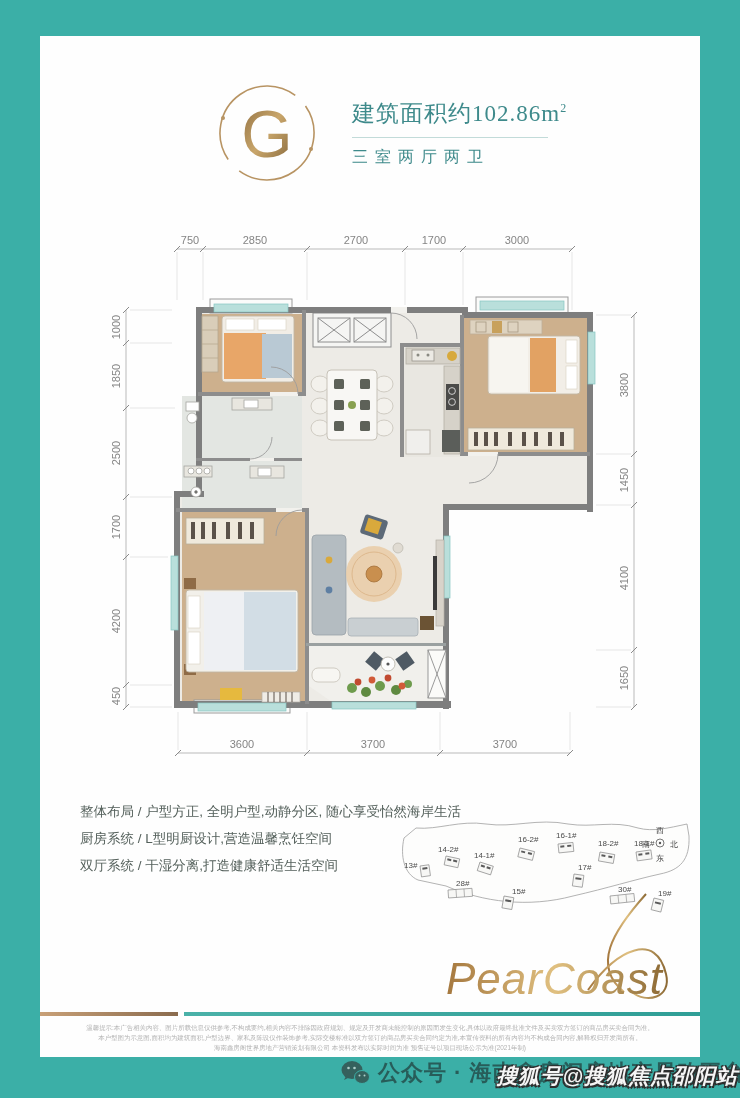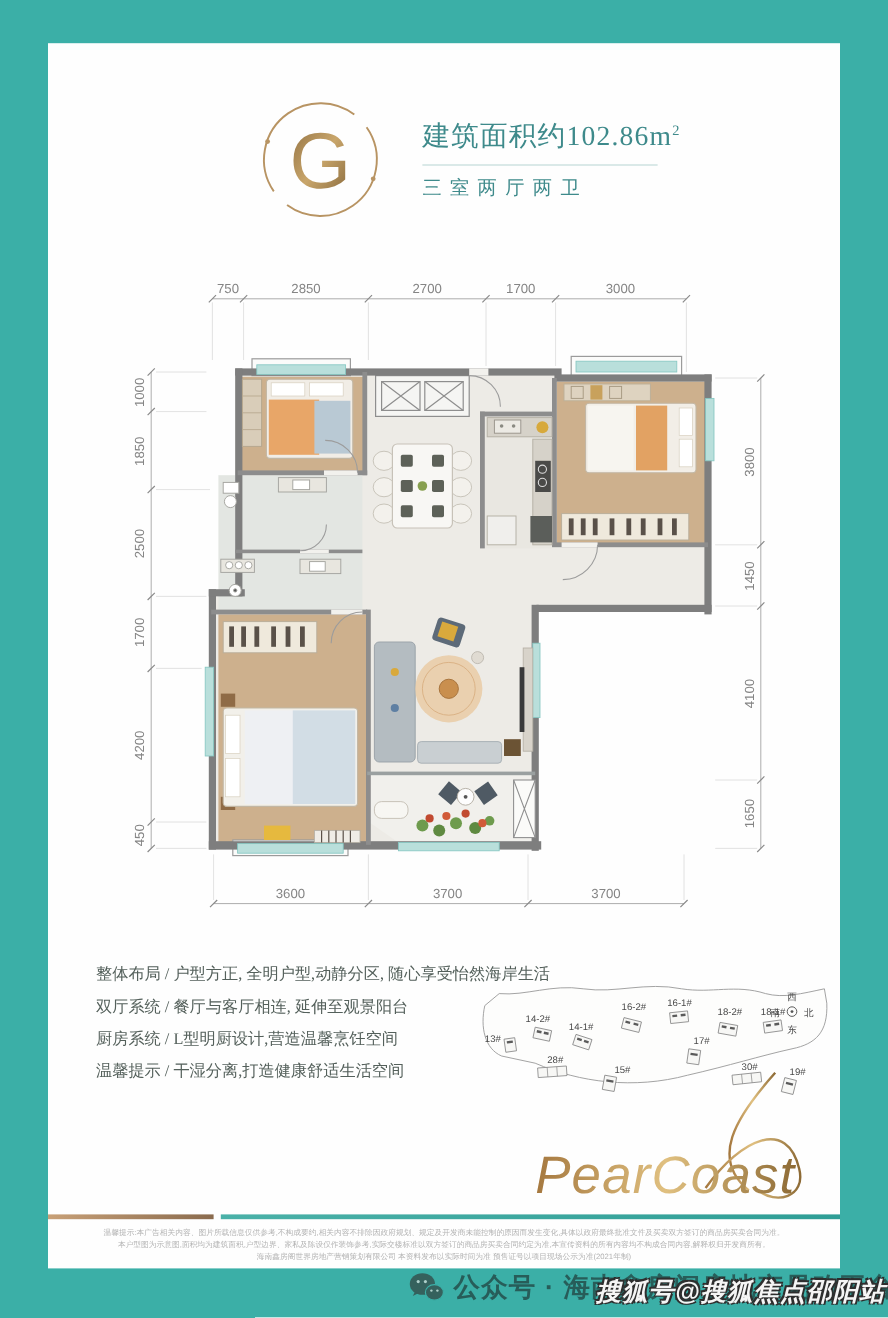--- a/index.html
+++ b/index.html
@@ -12,21 +12,21 @@
   .area-line{font-family:"Liberation Serif",serif;font-size:23px;color:#3E8A8B;letter-spacing:1px;white-space:nowrap;}
   .area-line sup{font-size:12px;}
   .title-divider{margin-top:8px;width:196px;height:1px;background:#c2dbd9;}
   .layout-line{margin-top:9px;font-family:"Liberation Serif",serif;font-size:16px;color:#3E8A8B;letter-spacing:7px;white-space:nowrap;}
   
   .floorplan{position:absolute;left:20px;top:189px;width:620px;height:575px;}
   svg text{font-family:"Liberation Sans",sans-serif;}
   .dimtxt{font-size:11px;fill:#858585;}
   
   .features{position:absolute;left:40px;top:762px;width:400px;}
-  .feature{font-family:Liberation Serif, serif;font-size:13.5px;color:#54605b;line-height:27px;white-space:nowrap;}
+  .feature{font-family:Liberation Sans, sans-serif;font-size:13.5px;color:#54605b;line-height:27px;white-space:nowrap;}
   
   .sitemap{position:absolute;left:358px;top:780px;width:300px;height:118px;}
   .bldg{fill:#f7f7f5;stroke:#8a8a8a;stroke-width:0.7;}
   .bwin{fill:#5a5a5a;}
   .blabel{font-size:8px;fill:#4a4a4a;}
   
   .brand{position:absolute;left:400px;top:854px;width:260px;height:125px;}
   
   .divider{position:absolute;left:0px;top:976px;width:660px;height:4px;}
   .div-left{position:absolute;left:0;top:0;width:138px;height:4px;background:linear-gradient(to right,#c8a077,#8a6b4e);}
@@ -329,23 +329,22 @@
         <text class="dimtxt" x="628" y="678" text-anchor="middle" transform="rotate(-90 628 678)">1650</text>
 
         <text class="dimtxt" x="242" y="748" text-anchor="middle">3600</text>
         <text class="dimtxt" x="373" y="748" text-anchor="middle">3700</text>
         <text class="dimtxt" x="505" y="748" text-anchor="middle">3700</text>
       </g>
     </svg>
 
     <div class="features">
       <div class="feature">整体布局 / 户型方正, 全明户型,动静分区, 随心享受怡然海岸生活</div>
-      <div class="feature">双厅系统 / 餐厅与客厅相连, 延伸至观景阳台</div>
       <div class="feature">厨房系统 / L型明厨设计,营造温馨烹饪空间</div>
-      <div class="feature">温馨提示 / 干湿分离,打造健康舒适生活空间</div>
+      <div class="feature">双厅系统 / 干湿分离,打造健康舒适生活空间</div>
     </div>
 
     <svg class="sitemap" viewBox="0 0 300 118">
       <path d="M6,22 C2,40 6,58 20,64 L48,70 C85,86 130,92 175,80 C210,72 235,64 262,58 C282,54 292,44 291,20 L289,8 C270,12 255,16 240,12 C215,4 195,12 170,8 C140,2 115,12 88,8 C62,4 40,14 18,12 Z" fill="#fdfdfc" stroke="#9f9f9f" stroke-width="0.8"></path>
       <g>
         <g>
             <g transform="translate(22,50) rotate(-8)">
               <rect class="bldg" width="9" height="11"></rect>
               <rect class="bwin" x="2" y="2" width="5" height="2"></rect>
             </g>

